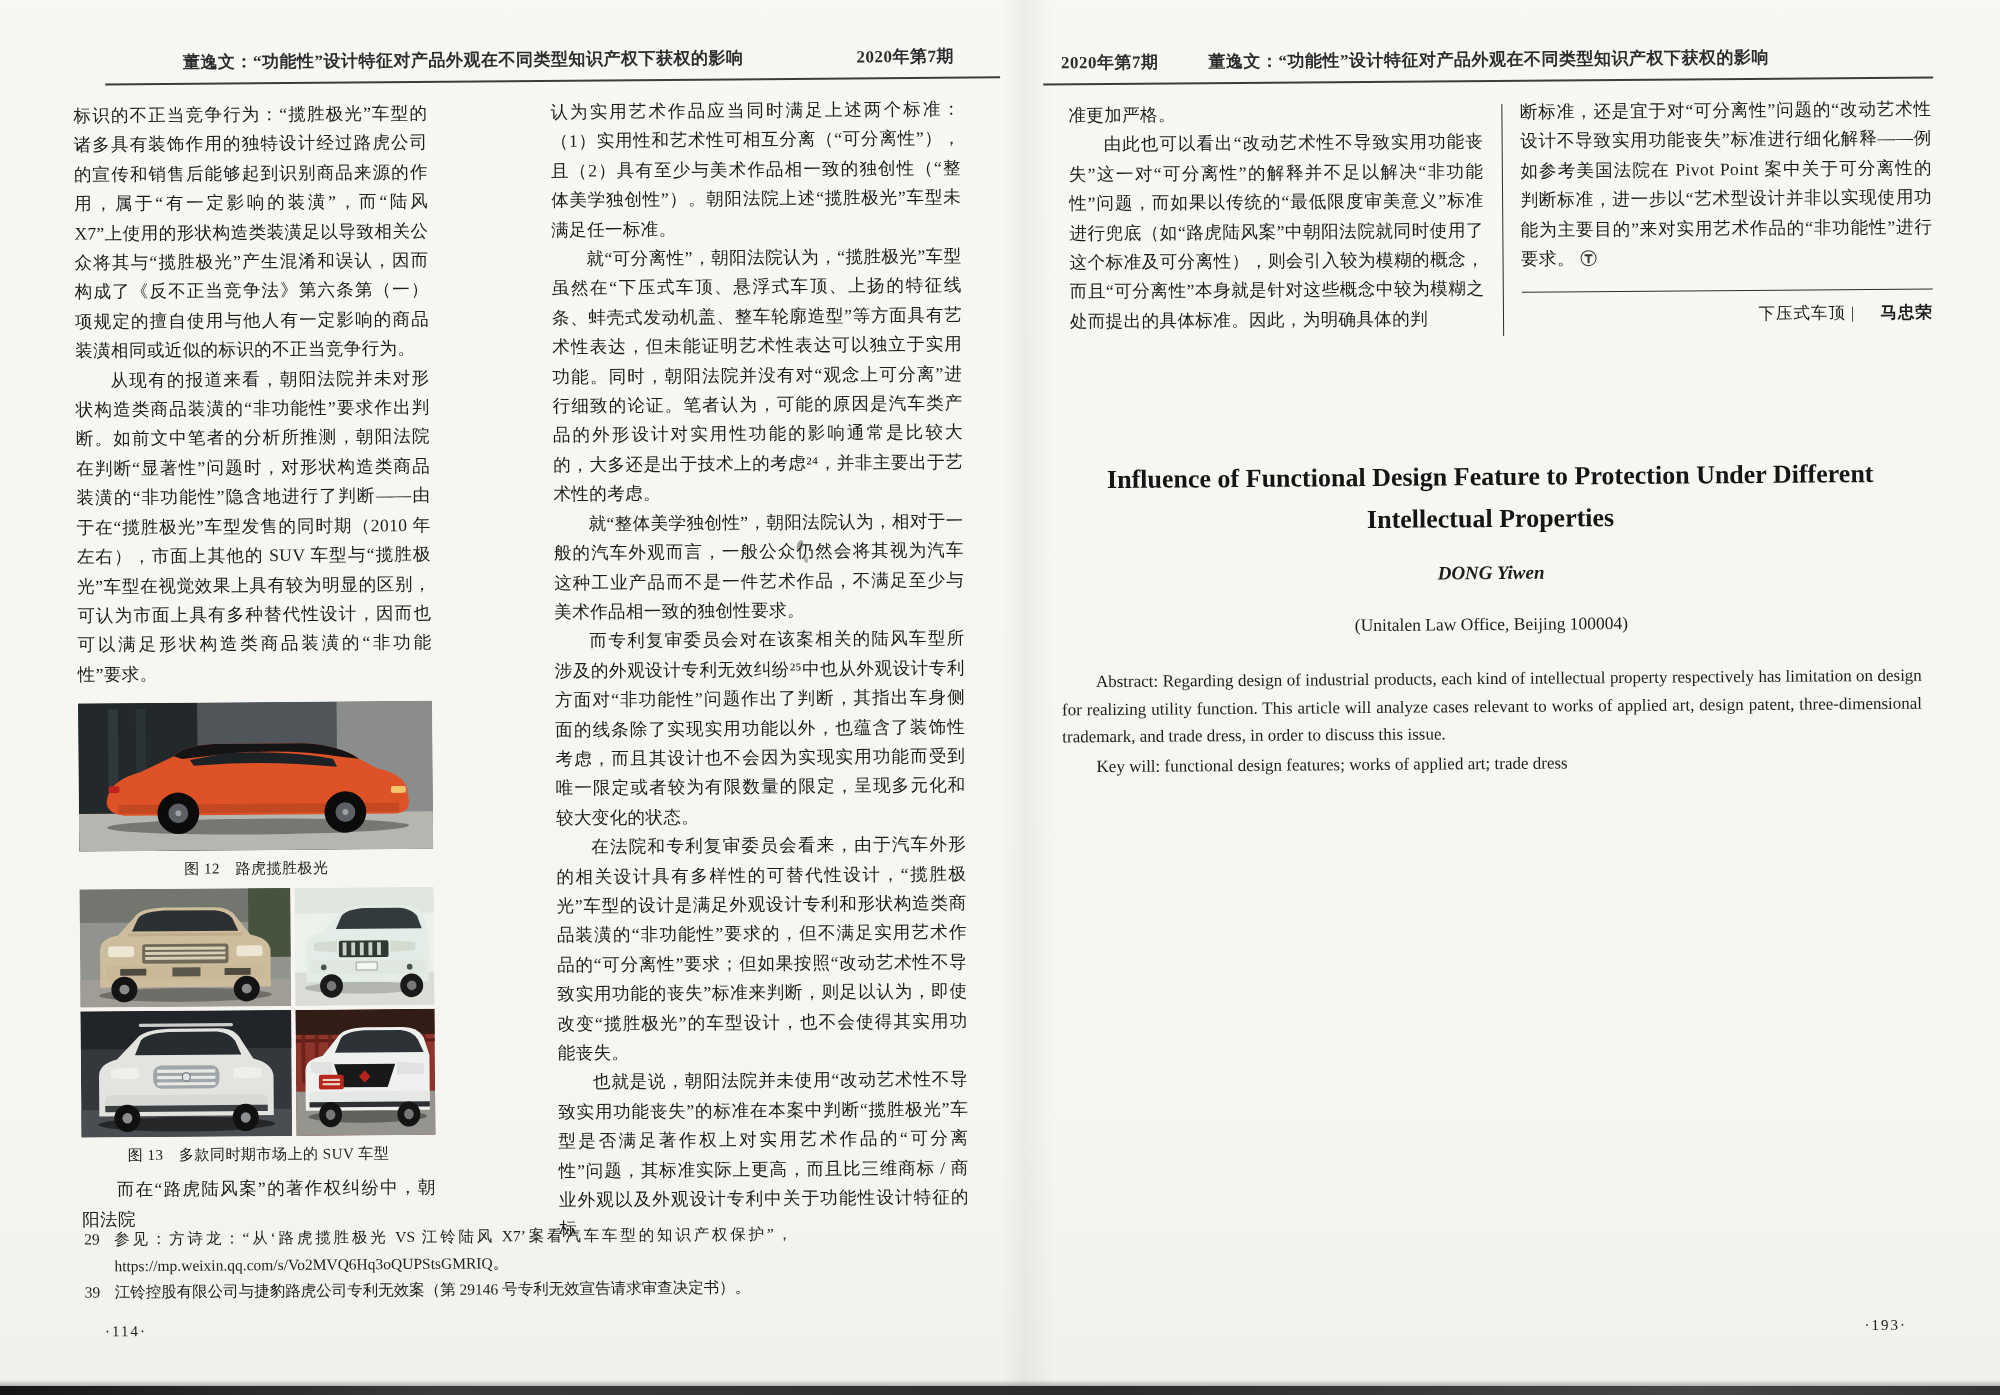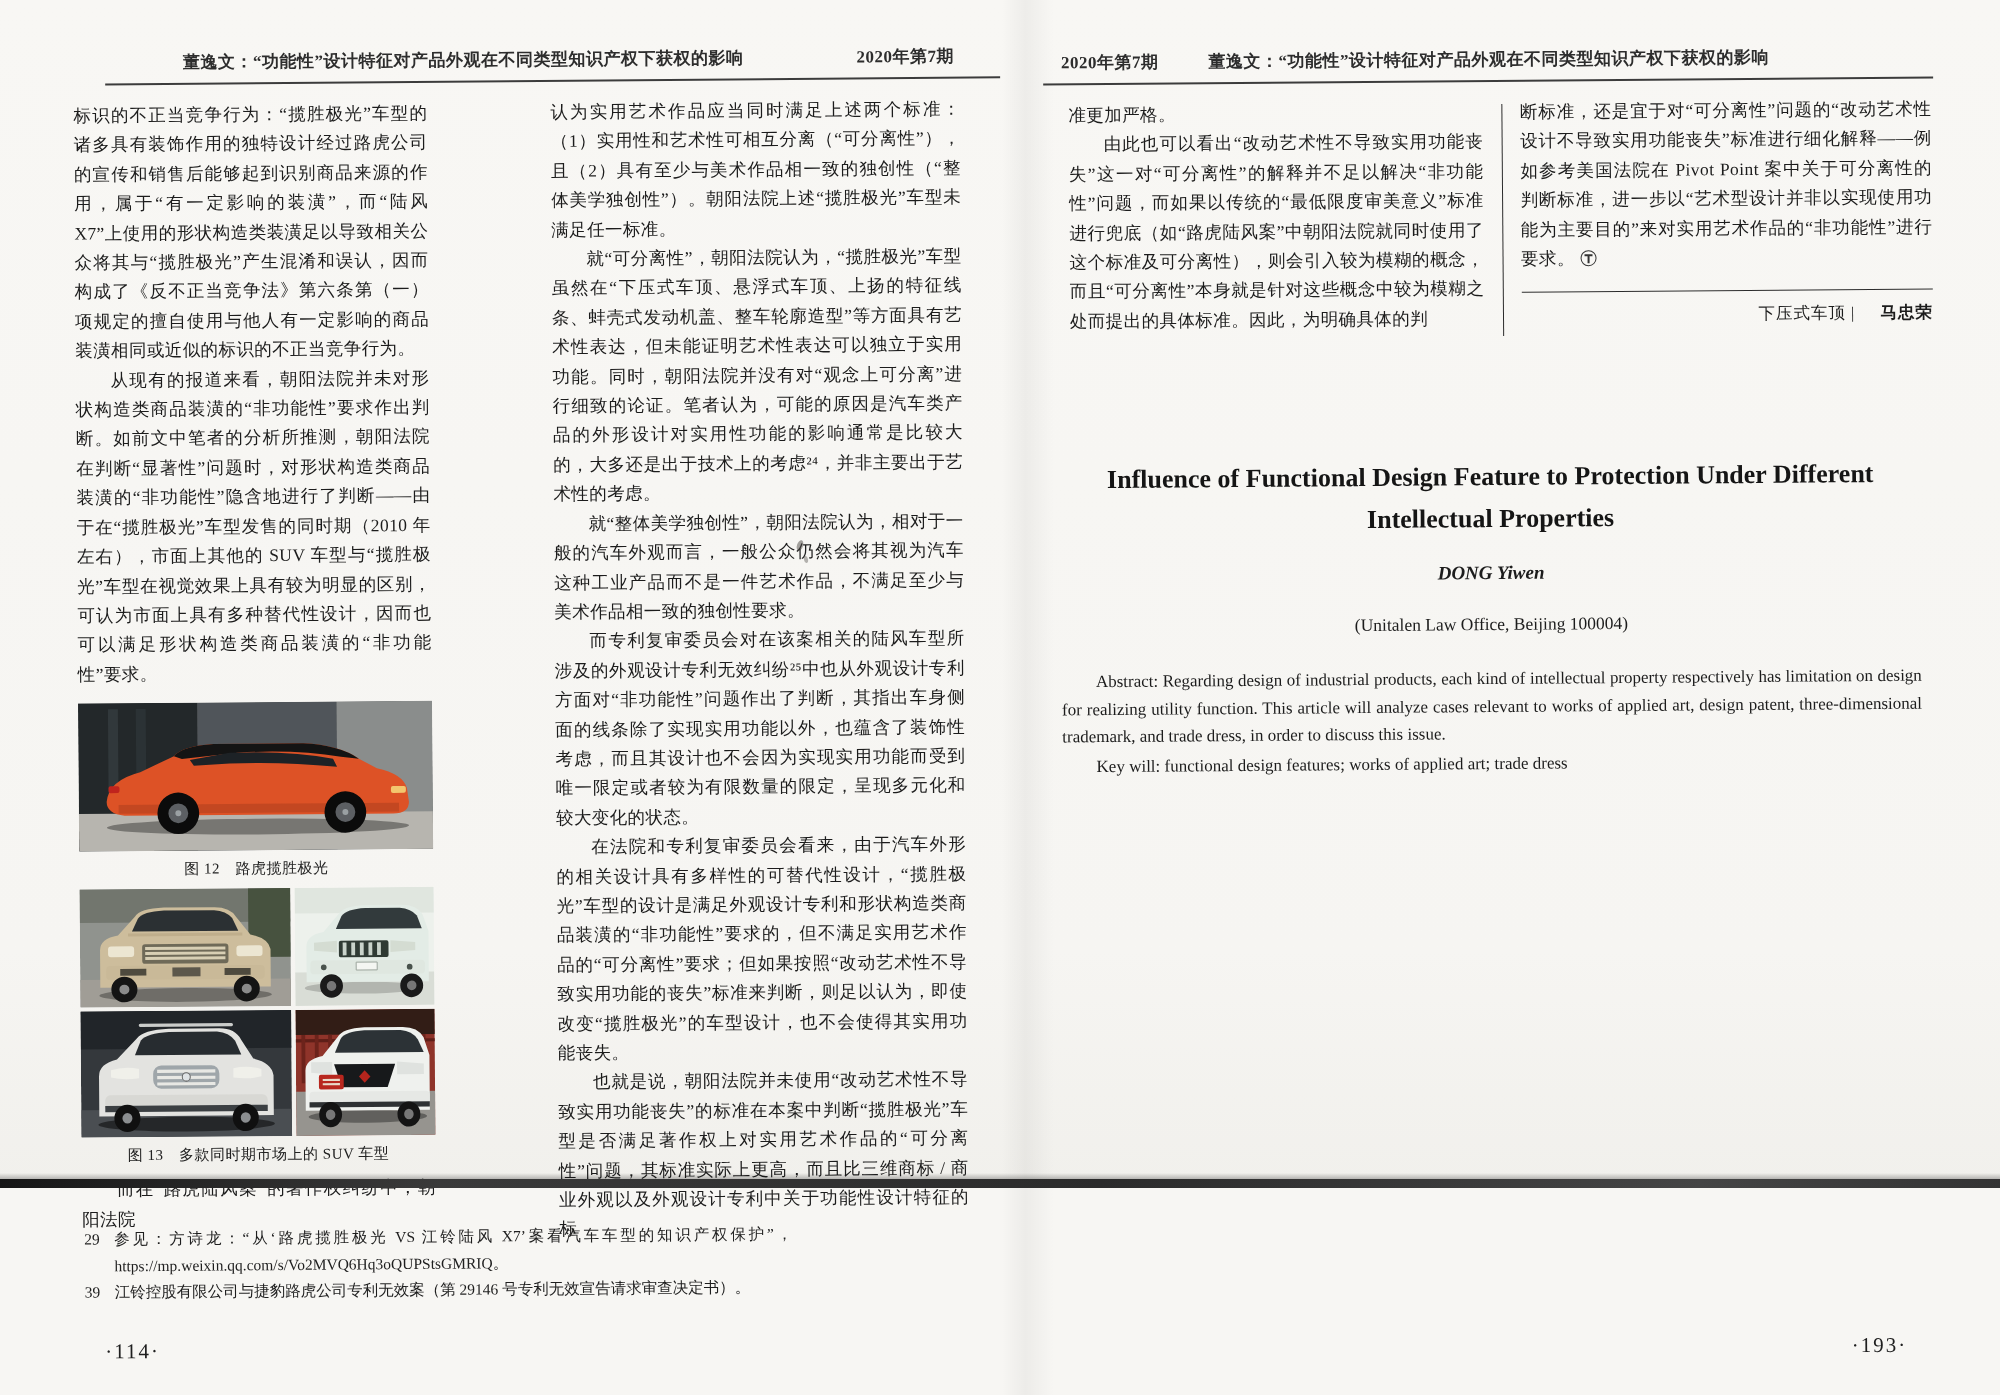--- a/index.html
+++ b/index.html
@@ -1,17 +1,17 @@
 <!DOCTYPE html>
 <html><head>
 <meta charset="utf-8">
 <style>
   html,body{margin:0;padding:0;}
   body{width:2000px;height:1395px;background:#f7f6f3;font-family:"Liberation Serif","DejaVu Serif",serif;color:#1c1c1c;overflow:hidden;}
-  .sheet{position:relative;width:2000px;height:1188px;background:linear-gradient(180deg,#f8f7f4 0%,#f6f5f2 80%,#f1f0ec 100%);}
+  .sheet{position:relative;width:2000px;height:1395px;background:linear-gradient(180deg,#f8f7f4 0%,#f6f5f2 80%,#f1f0ec 100%);}
   .page{position:absolute;top:38px;height:1320px;}
   .page.left{left:70px;width:935px;transform:rotate(-0.45deg);}
   .page.right{left:1048px;width:888px;transform:rotate(-0.45deg);}
   .pg-header{display:flex;align-items:baseline;font-size:17px;font-weight:600;color:#2d2d2d;letter-spacing:0.5px;}
   .page.left .pg-header{padding:10px 46px 0 118px;}
   .page.right .pg-header{padding:10px 0 0 18px;}
   .page.left .hd-title{flex:0 0 auto;}
   .page.left .hd-issue{margin-left:auto;}
   .page.right .hd-title{margin-left:50px;}
   .rule{border-bottom:2px solid #3c3c3c;margin-top:9px;}
@@ -29,21 +29,21 @@
   p.noind{text-indent:0;}
   .fig{margin:14px 0 0 0;}
   .fig svg{display:block;width:100%;}
   .caption{font-size:15px;text-align:center;margin:9px 0 10px 0;color:#222;letter-spacing:0.5px;}
   .fig13grid{display:grid;grid-template-columns:59.5% auto;grid-template-rows:118px 126px;gap:4px;margin-top:4px;}
   .fig13grid svg{display:block;width:100%;height:100%;}
   .footnotes{position:absolute;top:1185px;left:10px;width:708px;font-size:15.5px;line-height:26.5px;color:#1e1e1e;}
   .fnrow{display:flex;}
   .fnnum{flex:0 0 30px;}
   .fntext{flex:1;overflow-wrap:anywhere;text-align:justify;}
-  .pageno{position:absolute;top:1282px;font-size:21px;letter-spacing:2px;color:#1f1f1f;margin-top:16px;}
+  .pageno{position:absolute;top:1282px;font-size:15px;letter-spacing:2px;color:#1f1f1f;}
   .page.left .pageno{left:30px;}
   .page.right .pageno{right:34px;}
   .ed-rule{border-top:1.5px solid #2c2c2c;margin-top:18px;}
   .editor{font-size:16.5px;text-align:right;margin-top:12px;letter-spacing:1px;}
   .editor b{font-weight:700;margin-left:20px;}
   .endmark{display:inline-block;width:14px;height:14px;border:1.5px solid #333;border-radius:50%;vertical-align:-2px;margin-left:6px;background:linear-gradient(#333,#333) 50% 60%/2px 8px no-repeat,linear-gradient(#333,#333) 50% 25%/8px 2px no-repeat;}
   .english{position:absolute;top:418px;left:8px;right:8px;}
   .en-title{font-size:26px;font-weight:700;text-align:center;line-height:42px;color:#151515;}
   .en-author{font-size:19px;font-weight:700;font-style:italic;text-align:center;margin-top:22px;}
   .en-affil{font-size:17.5px;text-align:center;margin-top:30px;}

